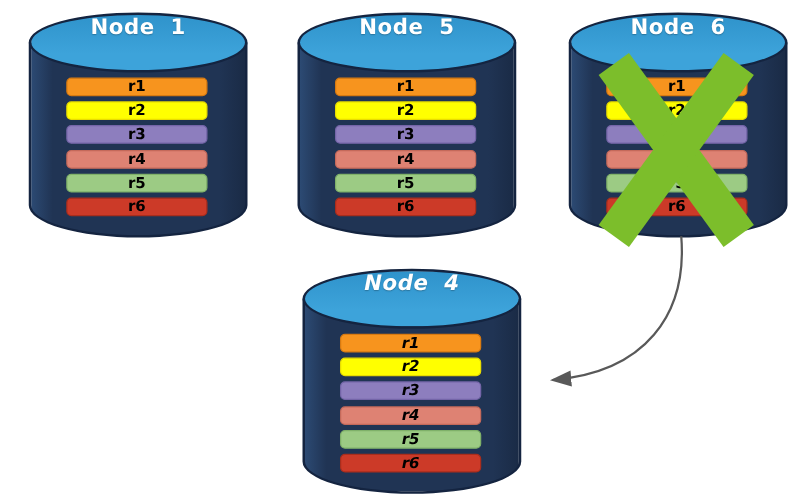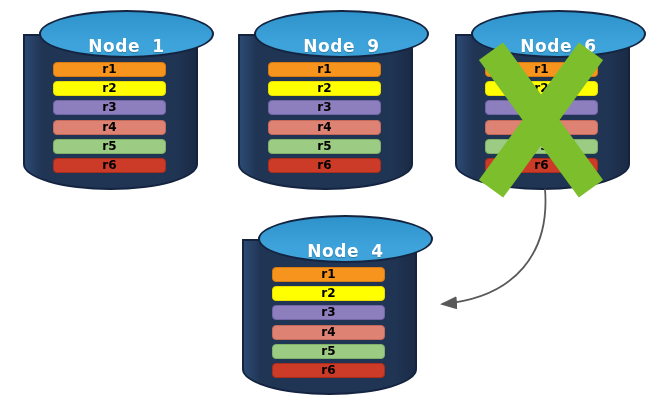--- a/index.html
+++ b/index.html
@@ -13,26 +13,26 @@
   
   .node{position:absolute;width:175px;height:180px;}
   .cyl-body{
     position:absolute;left:0;top:24px;width:175px;height:156px;
     box-sizing:border-box;
     background:linear-gradient(90deg,#2c4a73 0%,#203454 10%,#203454 88%,#1a2b46 100%);
     border:2px solid #142440;
     border-radius:0 0 88px 88px / 0 0 26px 26px;
   }
   .cyl-top{
-    position:absolute;left:16px;top:0;width:175px;height:48px;
+    position:absolute;left:0;top:0;width:175px;height:48px;
     box-sizing:border-box;
     background:linear-gradient(180deg,#2f93cb 0%,#3da3da 70%);
     border:2px solid #142440;
     border-radius:50%;
-    display:flex;align-items:flex-end;justify-content:center;
+    display:flex;align-items:flex-start;justify-content:center;
     z-index:2;
   }
   .node-title{
     color:#ffffff;font-weight:bold;font-size:17px;
     letter-spacing:0.5px;word-spacing:6px;
     text-shadow:0 1px 1px rgba(0,0,0,0.25);
   }
   .rows{
     position:absolute;left:30px;top:52px;width:113px;
     display:flex;flex-direction:column;gap:4.2px;z-index:3;
@@ -72,21 +72,21 @@
       <div class="row" style="background: rgb(141, 126, 190); border-color: rgb(116, 101, 168);">r3</div>
       <div class="row" style="background: rgb(222, 130, 115); border-color: rgb(196, 105, 90);">r4</div>
       <div class="row" style="background: rgb(156, 203, 132); border-color: rgb(127, 177, 105);">r5</div>
       <div class="row" style="background: rgb(204, 58, 40); border-color: rgb(169, 45, 28);">r6</div>
     </div>
   </div>
 
   <div class="node" style="left:238px;top:10px;">
     <div class="cyl-body"></div>
     <div class="cyl-top">
-      <span class="node-title">Node 9</span>
+      <span class="node-title">Node 5</span>
     </div>
     <div class="rows">
       <div class="row" style="background: rgb(247, 148, 30); border-color: rgb(216, 122, 16);">r1</div>
       <div class="row" style="background: rgb(255, 255, 0); border-color: rgb(232, 220, 0);">r2</div>
       <div class="row" style="background: rgb(141, 126, 190); border-color: rgb(116, 101, 168);">r3</div>
       <div class="row" style="background: rgb(222, 130, 115); border-color: rgb(196, 105, 90);">r4</div>
       <div class="row" style="background: rgb(156, 203, 132); border-color: rgb(127, 177, 105);">r5</div>
       <div class="row" style="background: rgb(204, 58, 40); border-color: rgb(169, 45, 28);">r6</div>
     </div>
   </div>
@@ -103,21 +103,21 @@
       <div class="row" style="background: rgb(222, 130, 115); border-color: rgb(196, 105, 90);">r4</div>
       <div class="row" style="background: rgb(156, 203, 132); border-color: rgb(127, 177, 105);">r5</div>
       <div class="row" style="background: rgb(204, 58, 40); border-color: rgb(169, 45, 28);">r6</div>
     </div>
     <div class="x-mark">
       <span class="xbar xbar-a" style="background: rgb(124, 190, 43);"></span>
       <span class="xbar xbar-b" style="background: rgb(124, 190, 43);"></span>
     </div>
   </div>
 
-  <div class="node" style="left:242px;top:215px;">
+  <div class="node" style="left:242px;top:215px;font-style:italic;">
     <div class="cyl-body"></div>
     <div class="cyl-top">
       <span class="node-title">Node 4</span>
     </div>
     <div class="rows">
       <div class="row" style="background: rgb(247, 148, 30); border-color: rgb(216, 122, 16);">r1</div>
       <div class="row" style="background: rgb(255, 255, 0); border-color: rgb(232, 220, 0);">r2</div>
       <div class="row" style="background: rgb(141, 126, 190); border-color: rgb(116, 101, 168);">r3</div>
       <div class="row" style="background: rgb(222, 130, 115); border-color: rgb(196, 105, 90);">r4</div>
       <div class="row" style="background: rgb(156, 203, 132); border-color: rgb(127, 177, 105);">r5</div>

